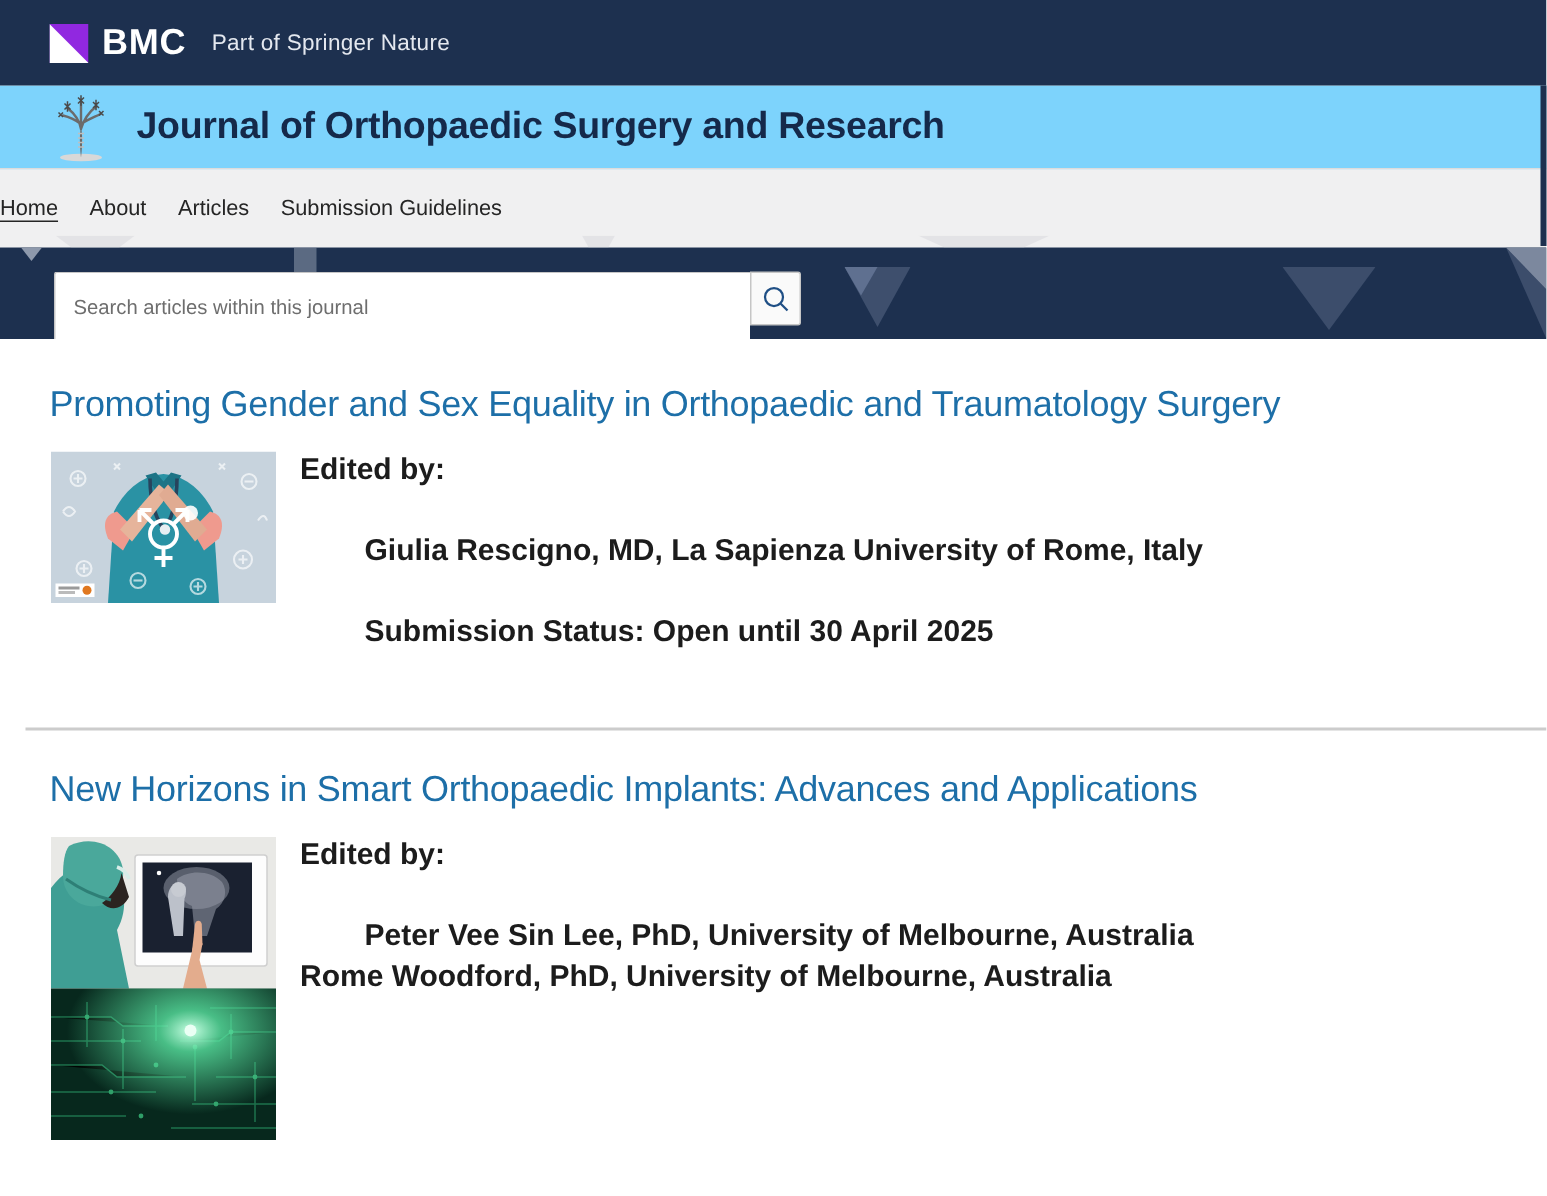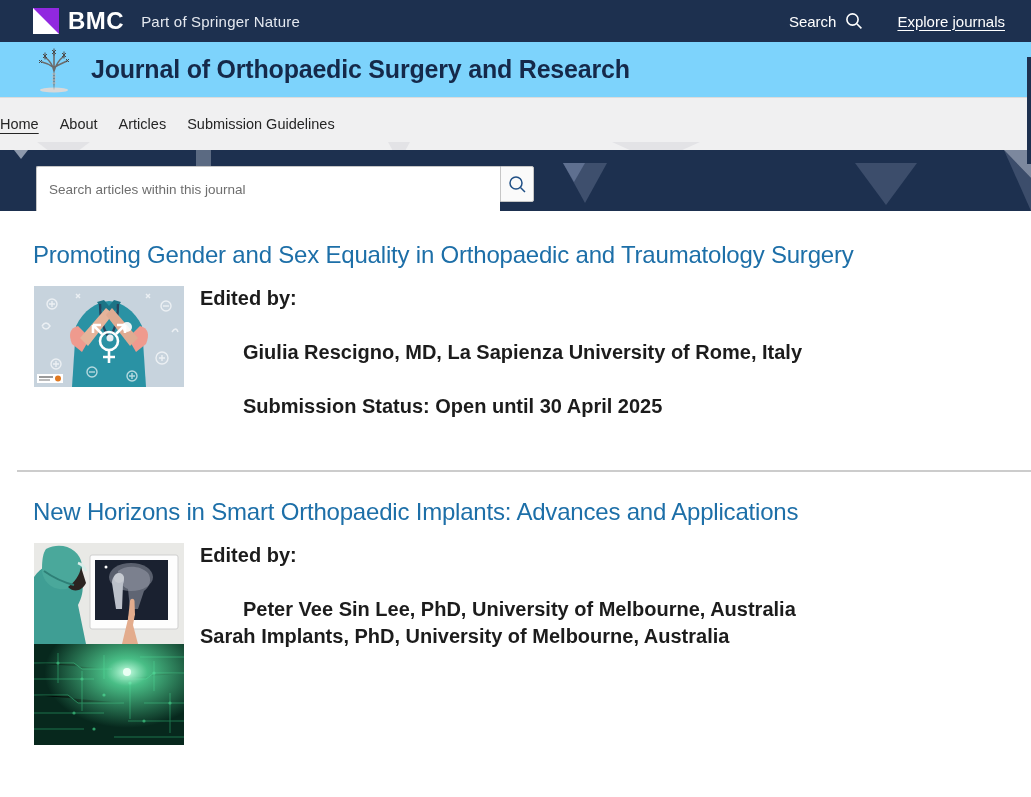--- a/index.html
+++ b/index.html
@@ -1,20 +1,20 @@
 <!DOCTYPE html>
 <html><head>
 <meta charset="utf-8">
 <style>
   * { margin:0; padding:0; box-sizing:border-box; }
   html,body { width:1031px; height:797px; background:#ffffff; overflow:hidden;
               font-family:"Liberation Sans", sans-serif; }
 
   
-  .topbar { position:relative; height:42px; background:#1d304f; display:flex; align-items:center; padding:0 26px 0 33px; }
+  .topbar { position:relative; height:57px; background:#1d304f; display:flex; align-items:center; padding:0 26px 0 33px; }
   .brand { display:flex; align-items:center; gap:9px; cursor:pointer; }
   .bmc-mark { width:26px; height:26px; display:block; }
   .bmc-text { color:#ffffff; font-size:24px; font-weight:700; letter-spacing:0.5px; }
   .tagline { color:#e4e8ef; font-size:15px; margin-left:17px; letter-spacing:0.2px; }
   .topbar-right { margin-left:auto; display:flex; align-items:center; gap:34px; }
   .topbar-search { display:flex; align-items:center; gap:9px; color:#ffffff; font-size:15px; cursor:pointer; }
   .explore { color:#ffffff; font-size:15px; text-decoration:underline; text-underline-offset:3px; cursor:pointer; }
 
   
   .jheader { height:56px; background:#7dd3fc; border-bottom:1px solid #dcdcdc; display:flex; align-items:center; padding:0 0 0 33px; }
@@ -56,30 +56,20 @@
 
 <div class="topbar">
   <div class="brand">
     <svg class="bmc-mark" viewBox="0 0 26 26">
       <rect width="26" height="26" fill="#9128e0"></rect>
       <polygon points="0,0 0,26 26,26" fill="#ffffff"></polygon>
     </svg>
     <span class="bmc-text">BMC</span>
   </div>
   <span class="tagline">Part of Springer Nature</span>
-  <div class="topbar-right">
-    <div class="topbar-search">
-      <span>Search</span>
-      <svg width="18" height="18" viewBox="0 0 18 18">
-        <circle cx="7.5" cy="7.5" r="5.6" fill="none" stroke="#ffffff" stroke-width="1.6"></circle>
-        <line x1="11.8" y1="11.8" x2="16.4" y2="16.4" stroke="#ffffff" stroke-width="1.6"></line>
-      </svg>
-    </div>
-    <a class="explore">Explore journals</a>
-  </div>
 </div>
 <div class="edge-strip"></div>
 
 <div class="jheader">
   <svg class="jlogo" viewBox="0 0 42 46">
     <ellipse cx="21" cy="43" rx="14" ry="2.5" fill="#d8d8d8"></ellipse>
     <path d="M21 43 C20 34 20 28 21 22 C22 28 22 34 21 43 Z" fill="#6b6b6b"></path>
     <path d="M21 24 C20 18 17 14 12 10 M21 24 C21 16 21 12 21 7 M21 24 C23 17 26 13 31 9 M20 20 C16 17 13 16 9 15 M22 20 C27 17 30 16 34 14" stroke="#6b6b6b" stroke-width="1.6" fill="none" stroke-linecap="round"></path>
     <path d="M19 30 h4 M19 33 h4 M19 36 h4 M19 27 h4" stroke="#bfbfbf" stroke-width="1"></path>
     <g stroke="#4a4a4a" stroke-width="1">
@@ -238,15 +228,15 @@
       <circle cx="110" cy="178" r="1.6"></circle>
         <circle cx="136" cy="160" r="1.6"></circle>
         <circle cx="60" cy="186" r="1.6"></circle>
     </g>
     <rect y="101" width="150" height="101" fill="url(#glow)"></rect>
     <circle cx="93" cy="129" r="4" fill="#eafff4"></circle>
   </svg>
   <div class="infotext">
     <p class="p-first">Edited by:</p>
     <p class="p-gap">Peter Vee Sin Lee, PhD, University of Melbourne, Australia</p>
-    <p class="p-line">Sarah Implants, PhD, University of Melbourne, Australia</p>
+    <p class="p-line">Rome Woodford, PhD, University of Melbourne, Australia</p>
   </div>
 </div>
 
 </body></html>

